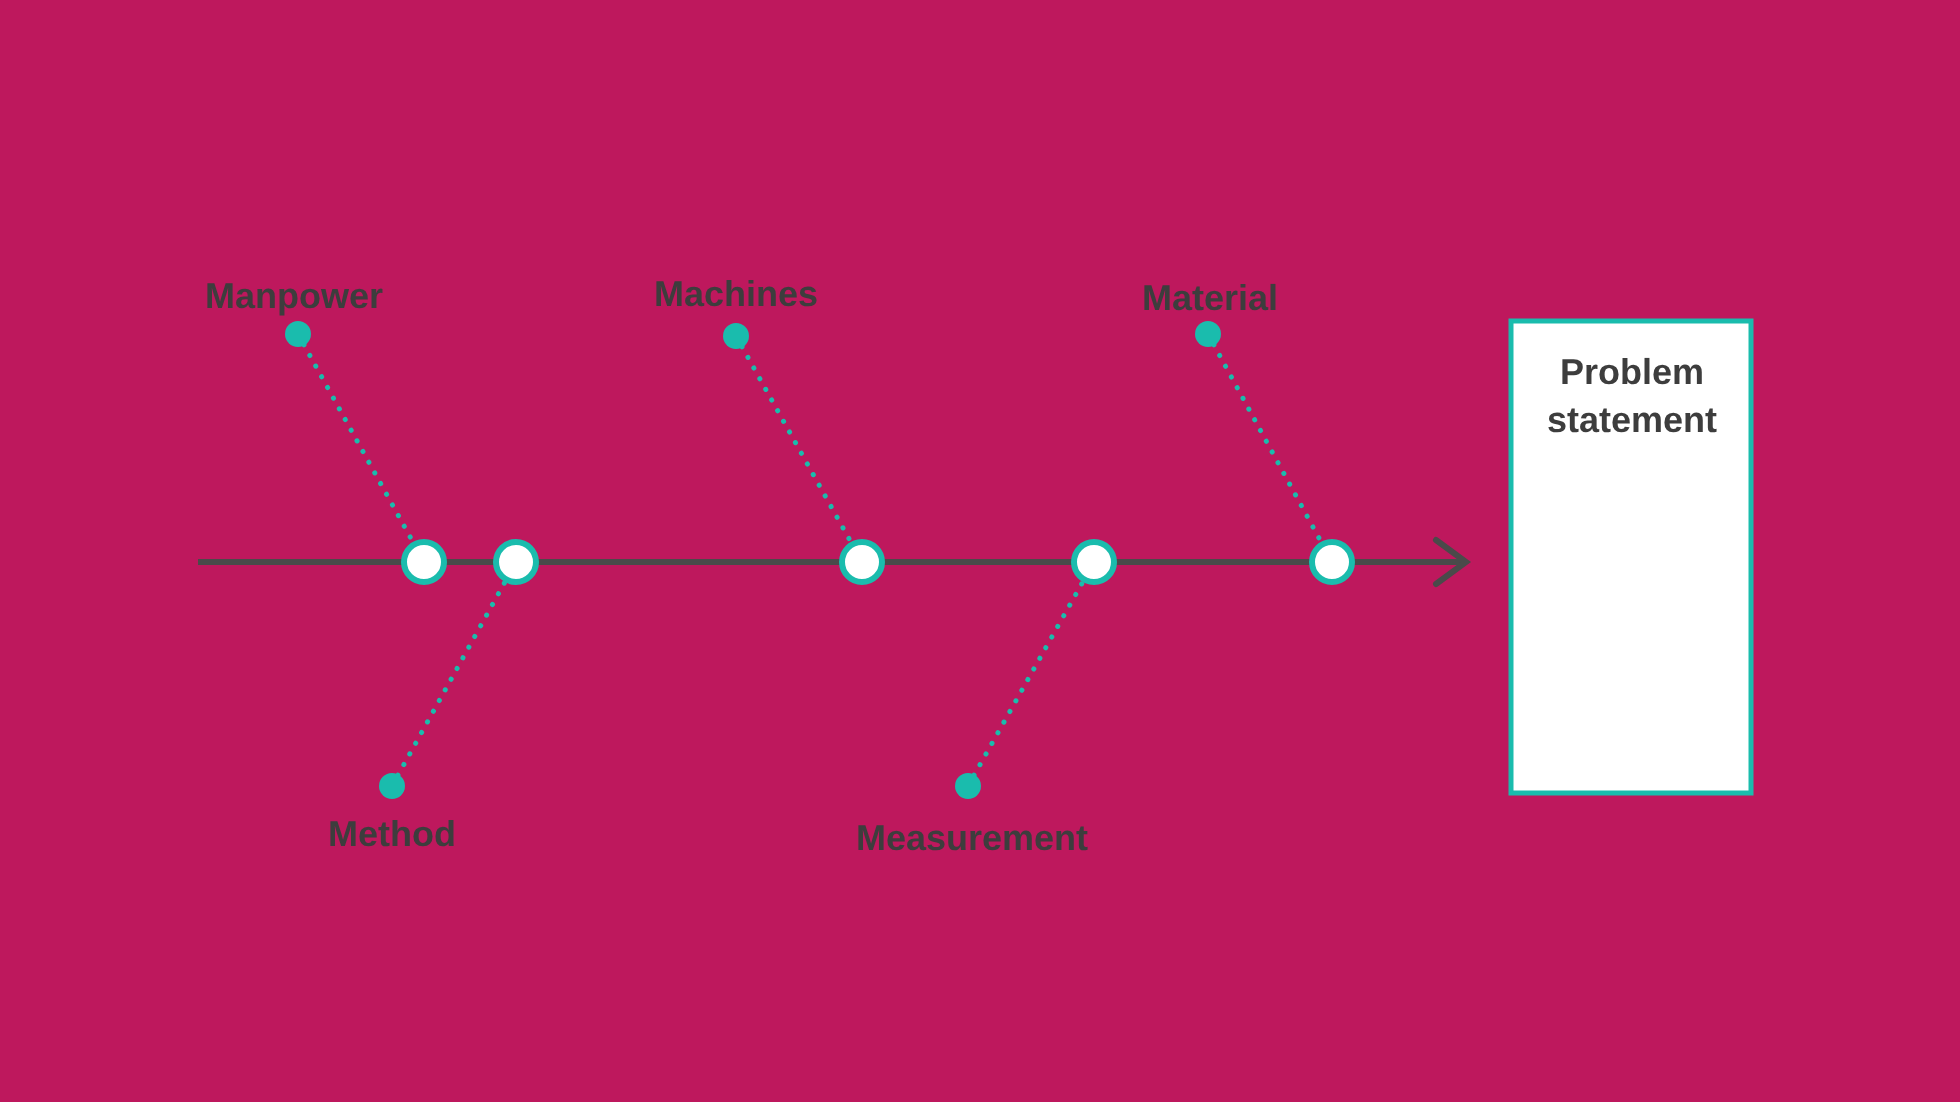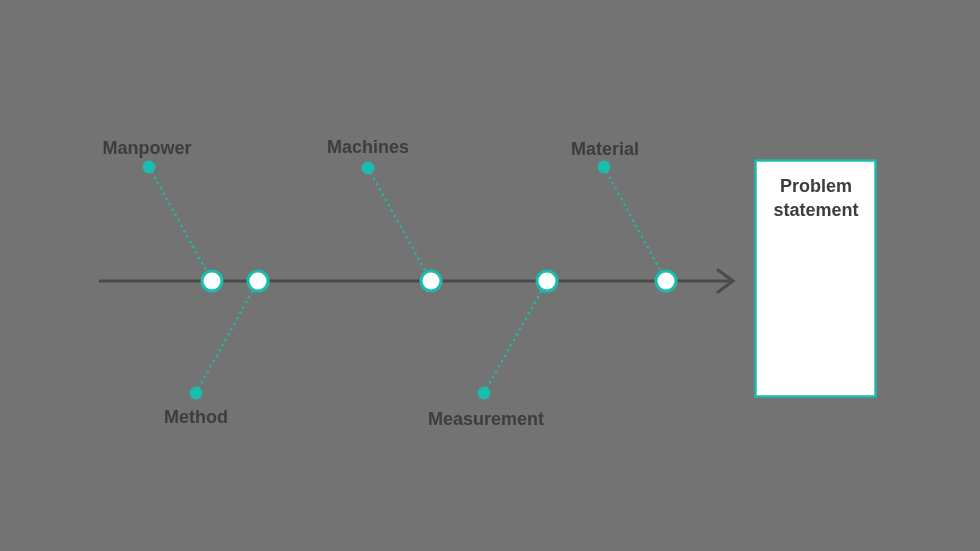--- a/index.html
+++ b/index.html
@@ -4,21 +4,21 @@
 <style>
   html, body {
     margin: 0;
     padding: 0;
     background: #ffffff;
   }
   .stage {
     position: relative;
     width: 980px;
     height: 551px;
-    background: #737373;
+    background: #be185d;
     overflow: hidden;
     font-family: "Liberation Sans", sans-serif;
   }
   svg text {
     font-family: "Liberation Sans", sans-serif;
     font-weight: bold;
   }
   .branch-label { font-size: 18px; }
   .box-label { font-size: 18px; }
 </style>

